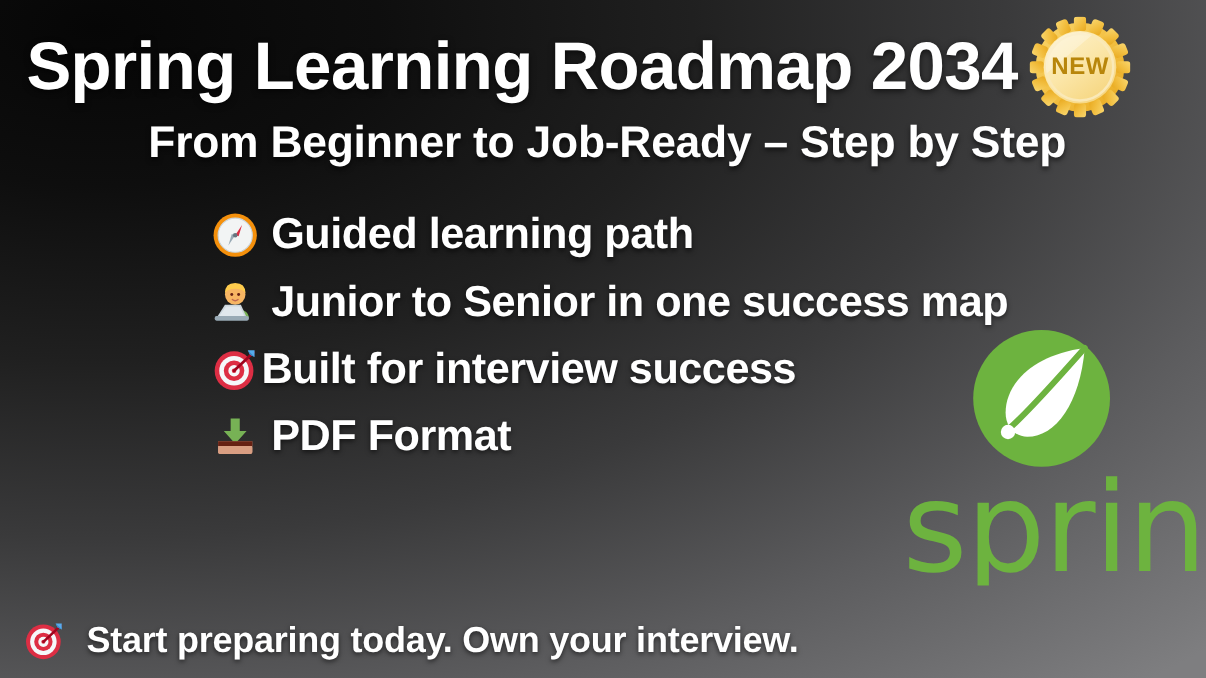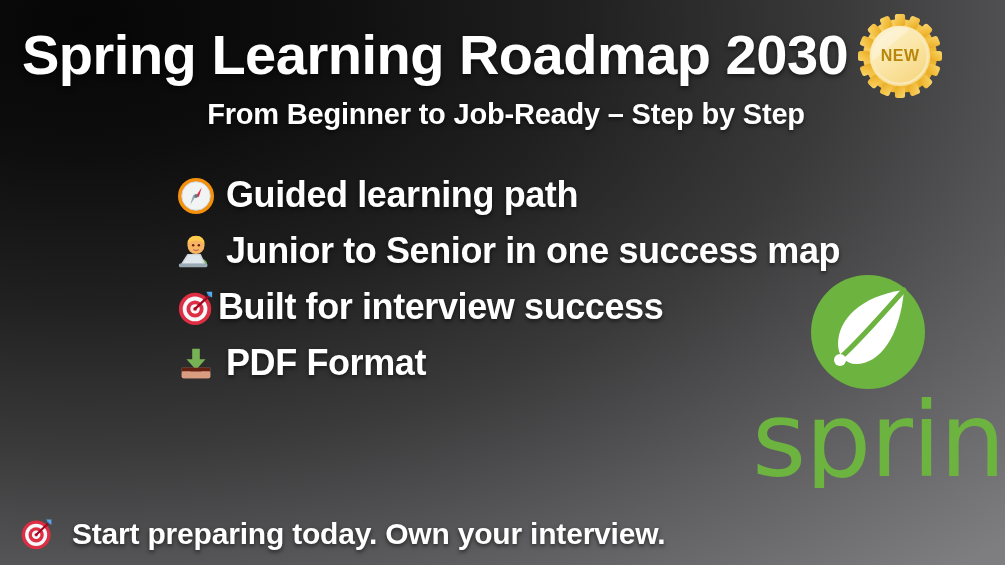--- a/index.html
+++ b/index.html
@@ -43,33 +43,33 @@
     margin-left:10px;
     margin-top:2px;
     flex:0 0 auto;
   }
   #new-badge svg { display:block; width:84px; height:84px; }
   #new-badge-label {
     position:absolute;
     left:0; right:0; top:50%;
     transform:translateY(-50%);
     text-align:center;
-    font-size:16px;
+    font-size:20px;
     font-weight:700;
     color:#b8860b;
     letter-spacing:0.5px;
   }
 
   
   #subtitle {
     position:absolute;
     left:0; right:12px; top:98px;
     text-align:center;
     padding-left:19px;
-    font-size:29px;
+    font-size:37px;
     font-weight:700;
     color:#ffffff;
     letter-spacing:-0.2px;
     text-shadow:0 2px 4px rgba(0,0,0,.6);
   }
 
   
   #shield-logo {
     position:absolute;
     left:28px; top:203px;
@@ -146,21 +146,21 @@
     text-shadow:0 2px 4px rgba(0,0,0,.6);
     white-space:nowrap;
   }
 </style>
 </head>
 <body>
 
 <div id="poster">
 
   <div id="title-row">
-    <h1 id="main-title">Spring Learning Roadmap 2030</h1>
+    <h1 id="main-title">Spring Learning Roadmap 2034</h1>
 
     <div id="new-badge">
       <svg viewBox="0 0 100 100" aria-hidden="true">
         <defs>
           <linearGradient id="gBadge" x1="0" y1="0" x2="1" y2="1">
             <stop offset="0%" stop-color="#F9D66E"></stop>
             <stop offset="55%" stop-color="#F2BE3F"></stop>
             <stop offset="100%" stop-color="#E8A91F"></stop>
           </linearGradient>
           <linearGradient id="gBadgeIn" x1="0" y1="0" x2="0.7" y2="1">

